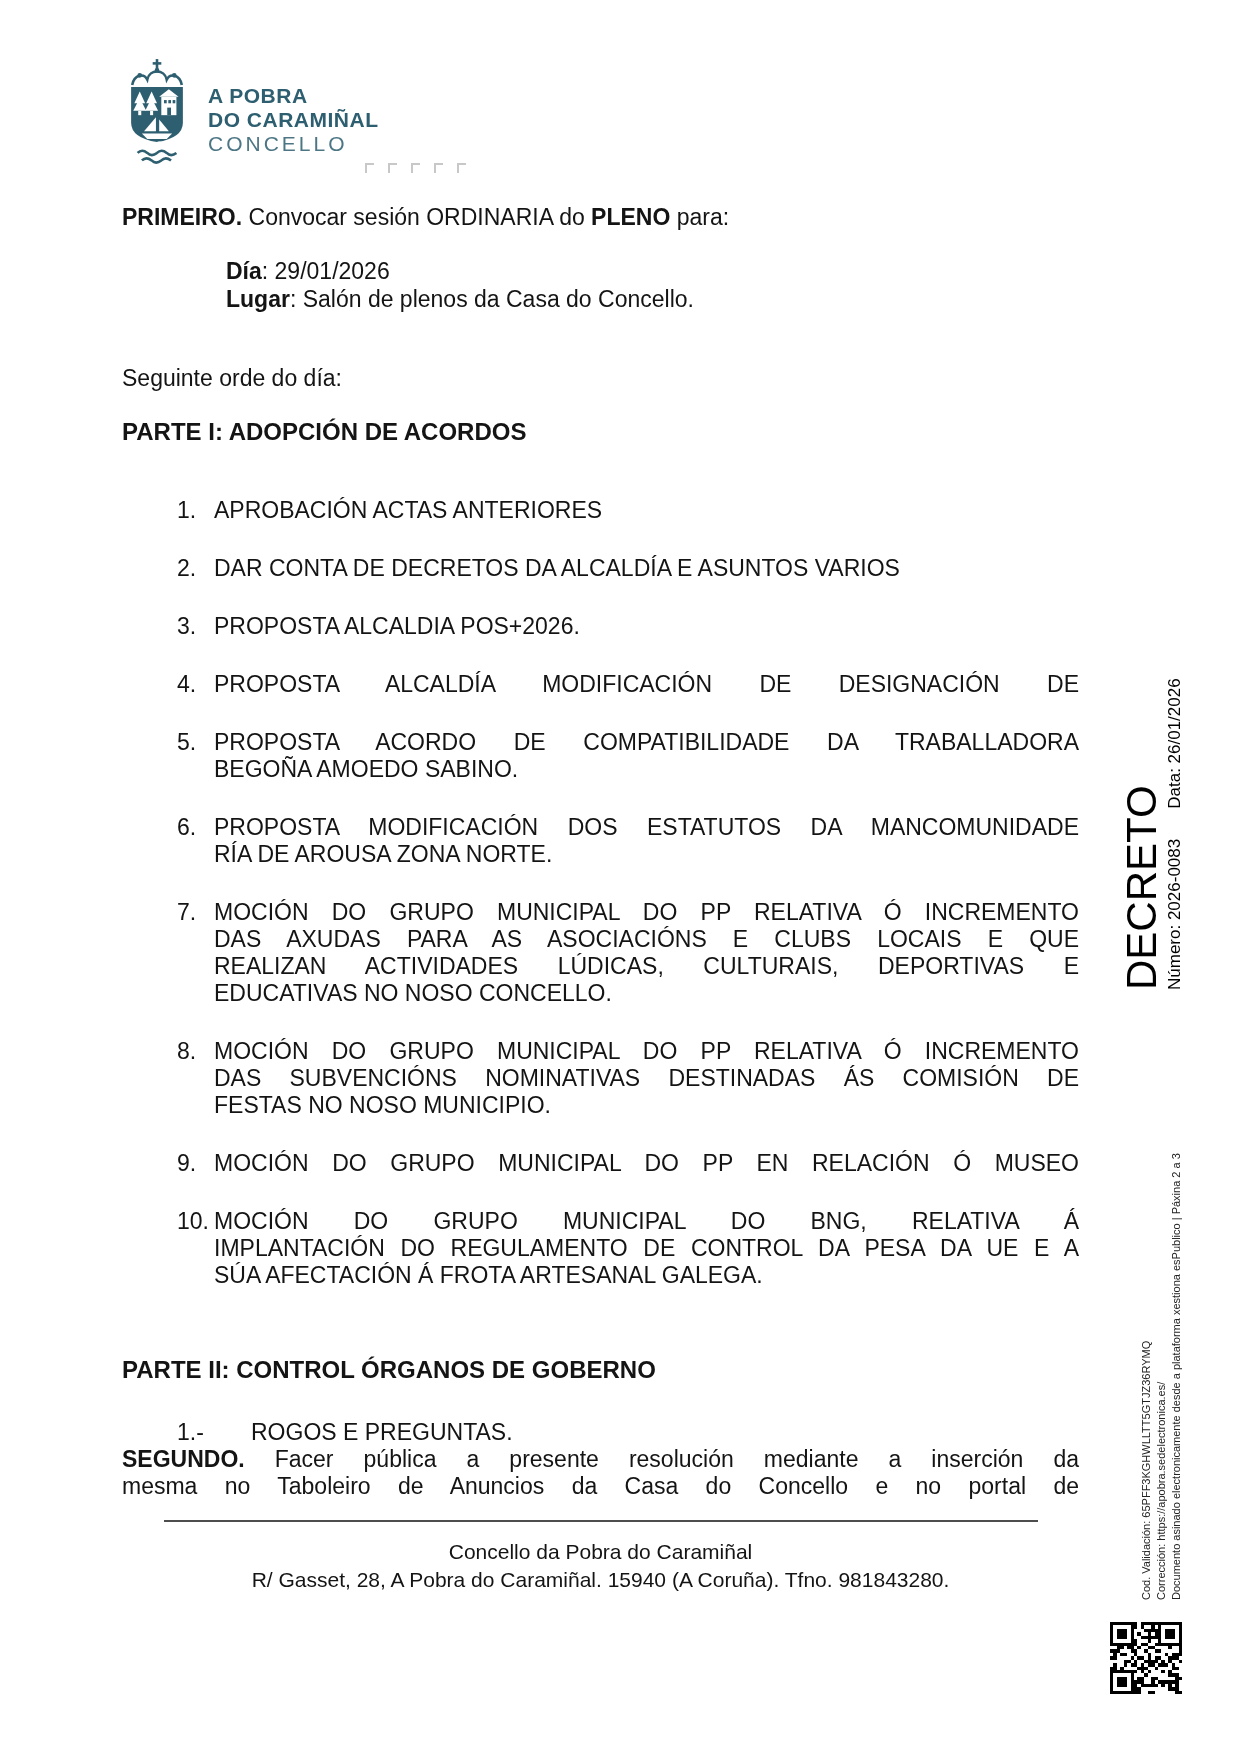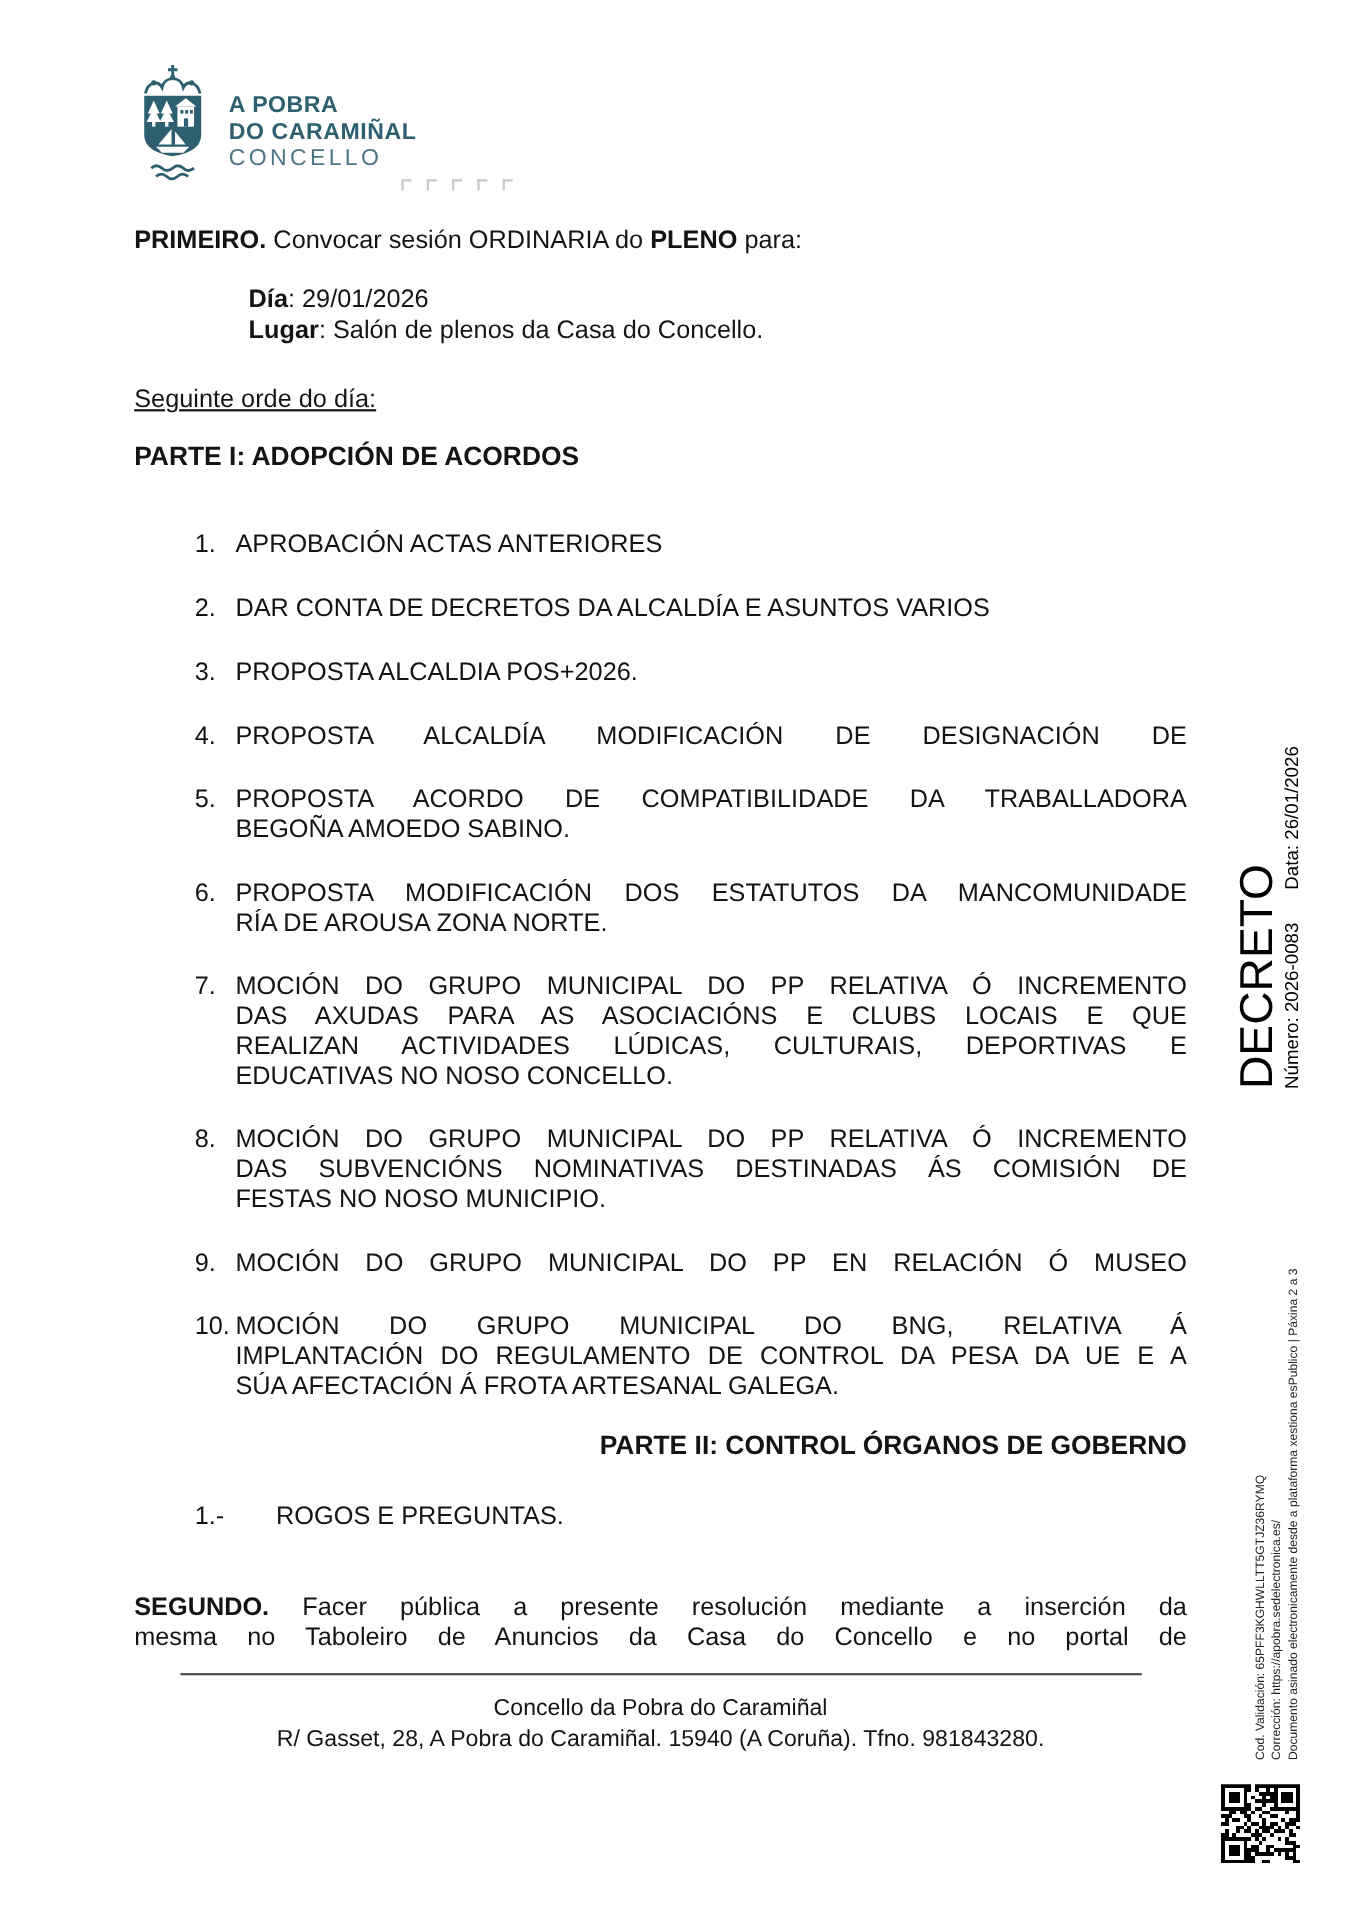--- a/index.html
+++ b/index.html
@@ -19,33 +19,33 @@
   .logo-row{margin-top:58px;height:110px;display:flex;align-items:flex-start;gap:16px;}
   .logo-shield{width:70px;height:110px;flex:0 0 auto;}
   .logo-text{padding-top:26px;font-size:21px;line-height:24px;font-weight:bold;letter-spacing:.5px;}
   .logo-sub{font-weight:normal;letter-spacing:3px;opacity:.85;}
   .stamp-marks{position:absolute;left:243px;top:163px;display:flex;gap:14px;opacity:.4;}
   .stamp-marks i{display:block;width:7px;height:8px;border-left:2px solid #777;border-top:2px solid #777;}
 
   
   .p-first{margin-top:36px;font-size:23px;line-height:27px;white-space:pre-wrap;}
   .details{margin-left:104px;margin-top:26px;font-size:23px;line-height:28px;}
-  .agenda-intro{margin-top:36px;font-size:23px;line-height:27px;text-decoration:underline;}
+  .agenda-intro{margin-top:52px;font-size:23px;line-height:27px;}
   .h-part{margin-top:26px;font-size:24px;font-weight:bold;line-height:27px;}
-  .h-part2{margin-top:28px;font-size:24px;font-weight:bold;line-height:27px;text-align:right;}
+  .h-part2{margin-top:67px;font-size:24px;font-weight:bold;line-height:27px;}
   .list{margin-top:52px;margin-left:55px;}
   .list2{margin-top:36px;margin-left:55px;}
   .item{display:flex;margin-bottom:31px;font-size:23px;line-height:27px;}
   .item:last-child{margin-bottom:0;}
   .item .num{flex:0 0 37px;}
   .list2 .item .num{flex:0 0 74px;}
   .item .txt{flex:1;min-width:0;}
   .line{display:block;}
   .line.just{text-align:justify;text-align-last:justify;}
-  .closing{margin-top:56px;font-size:23px;line-height:27px;}
+  .closing{font-size:23px;line-height:27px;}
   .closing .line.just{text-align:justify;text-align-last:justify;}
   b,strong{font-weight:bold;}
 
   
   .rule{margin-top:20px;width:874px;border:0;border-top:2px solid #4d4d4d;}
   .footer{margin-top:16px;text-align:center;font-size:21px;line-height:28px;}
 
   
   .decreto-block{
     position:absolute;left:983px;top:787px;width:340px;height:66px;

